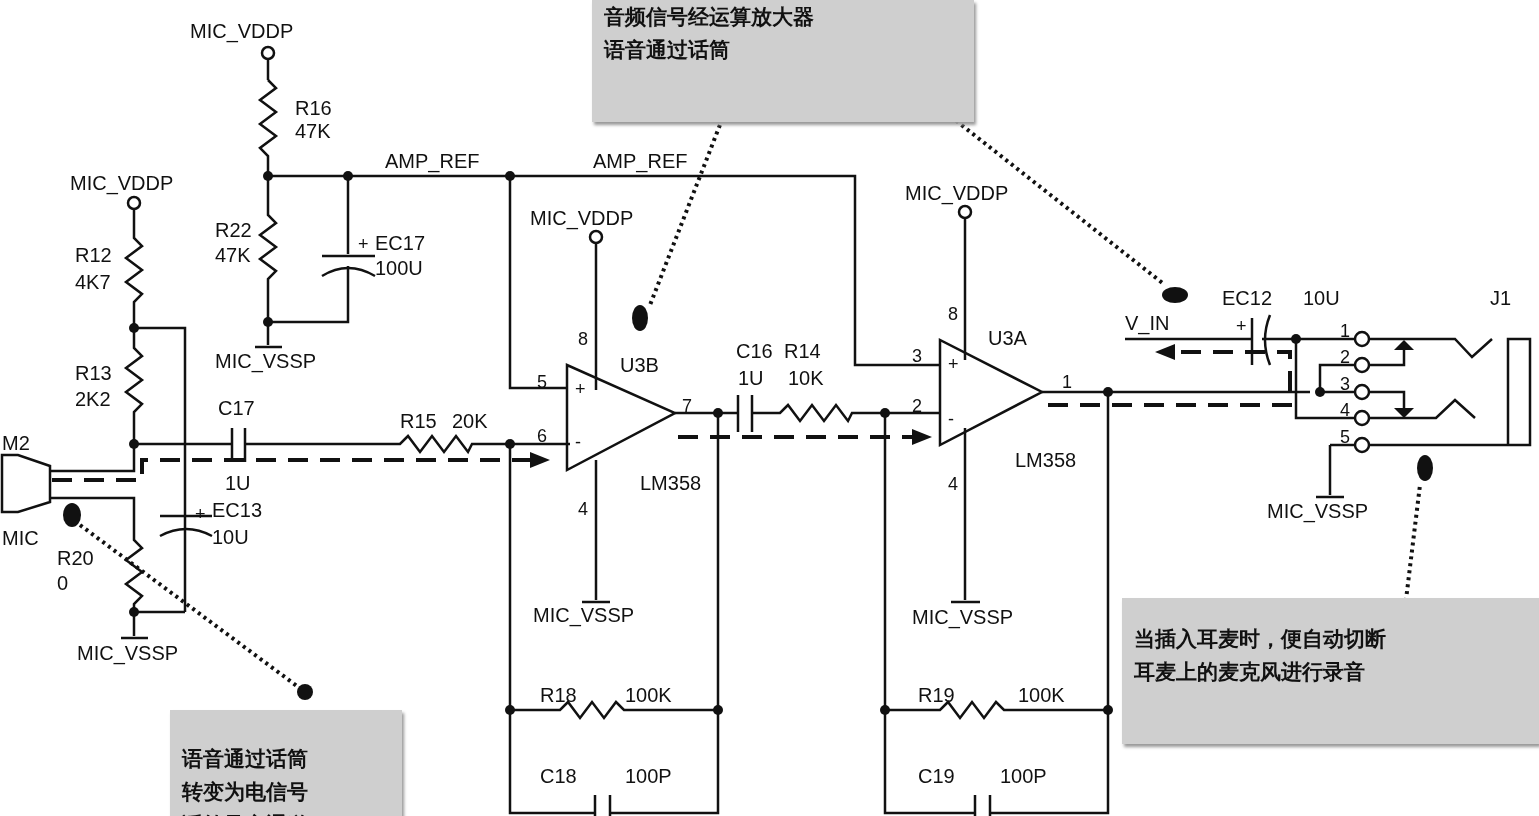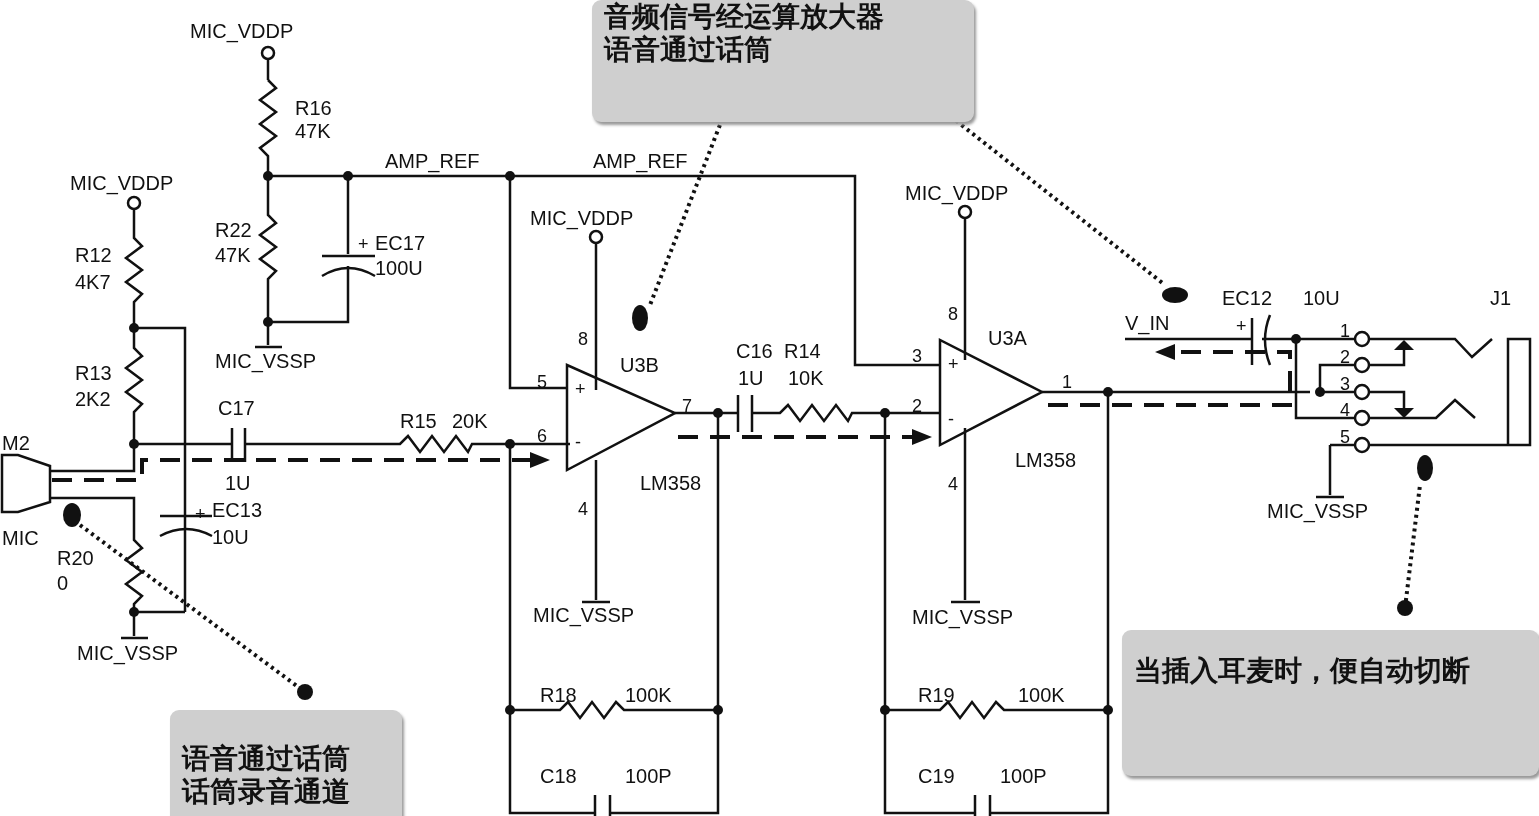--- a/index.html
+++ b/index.html
@@ -4,22 +4,22 @@
 <style>
   html,body{margin:0;padding:0;background:#fff;}
   body{width:1539px;height:816px;overflow:hidden;position:relative;}
   svg{position:absolute;left:0;top:0;}
   .lbl{font-family:"Liberation Sans",sans-serif;font-size:20px;fill:#111;}
   .pin{font-family:"Liberation Sans",sans-serif;font-size:18px;fill:#111;}
   .w{stroke:#111;stroke-width:2.5;fill:none;}
   .dash{stroke:#111;stroke-width:4;fill:none;stroke-dasharray:20,12;}
   .dot{stroke:#111;stroke-width:4;fill:none;stroke-dasharray:3,4;}
   .note{position:absolute;background:#cfcfcf;color:#111;
-        font-family:Liberation Sans, sans-serif;font-weight:bold;font-size:28px;line-height:33px;
-        padding:0 12px;box-shadow:2px 3px 3px #999;border-radius:9px;}
+        font-family:Liberation Sans, sans-serif;font-weight:bold;font-size:21px;line-height:33px;
+        padding:0 12px;box-shadow:2px 3px 3px #999;}
 </style>
 </head>
 <body>
 
 <svg width="1539" height="816" viewBox="0 0 1539 816">
 
   <g>
 
     <path class="w" d="M268 60 V80"></path>
     <path class="w" d="M268 80 l8 8 l-16 12 l16 12 l-16 12 l16 12 l-16 12 l8 8 V176"></path>
@@ -226,23 +226,25 @@
     <text class="pin" x="1340" y="337">1</text>
     <text class="pin" x="1340" y="363">2</text>
     <text class="pin" x="1340" y="390">3</text>
     <text class="pin" x="1340" y="416">4</text>
     <text class="pin" x="1340" y="443">5</text>
   </g>
 </svg>
 
 <div class="note" style="left:170px;top:710px;width:232px;height:136px;padding-top:32px;box-sizing:border-box;">
   <div>语音通过话筒</div>
+  <div>转变为电信号</div>
   <div>话筒录音通道</div>
 </div>
 
 <div class="note" style="left:592px;top:0px;width:358px;height:122px;">
   <div>音频信号经运算放大器</div>
   <div>语音通过话筒</div>
 </div>
 
-<div class="note" style="left:1122px;top:630px;width:417px;height:146px;padding-top:24px;box-sizing:border-box;">
+<div class="note" style="left:1122px;top:598px;width:417px;height:146px;padding-top:24px;box-sizing:border-box;">
   <div>当插入耳麦时，便自动切断</div>
+  <div>耳麦上的麦克风进行录音</div>
 </div>
 
 </body></html>

